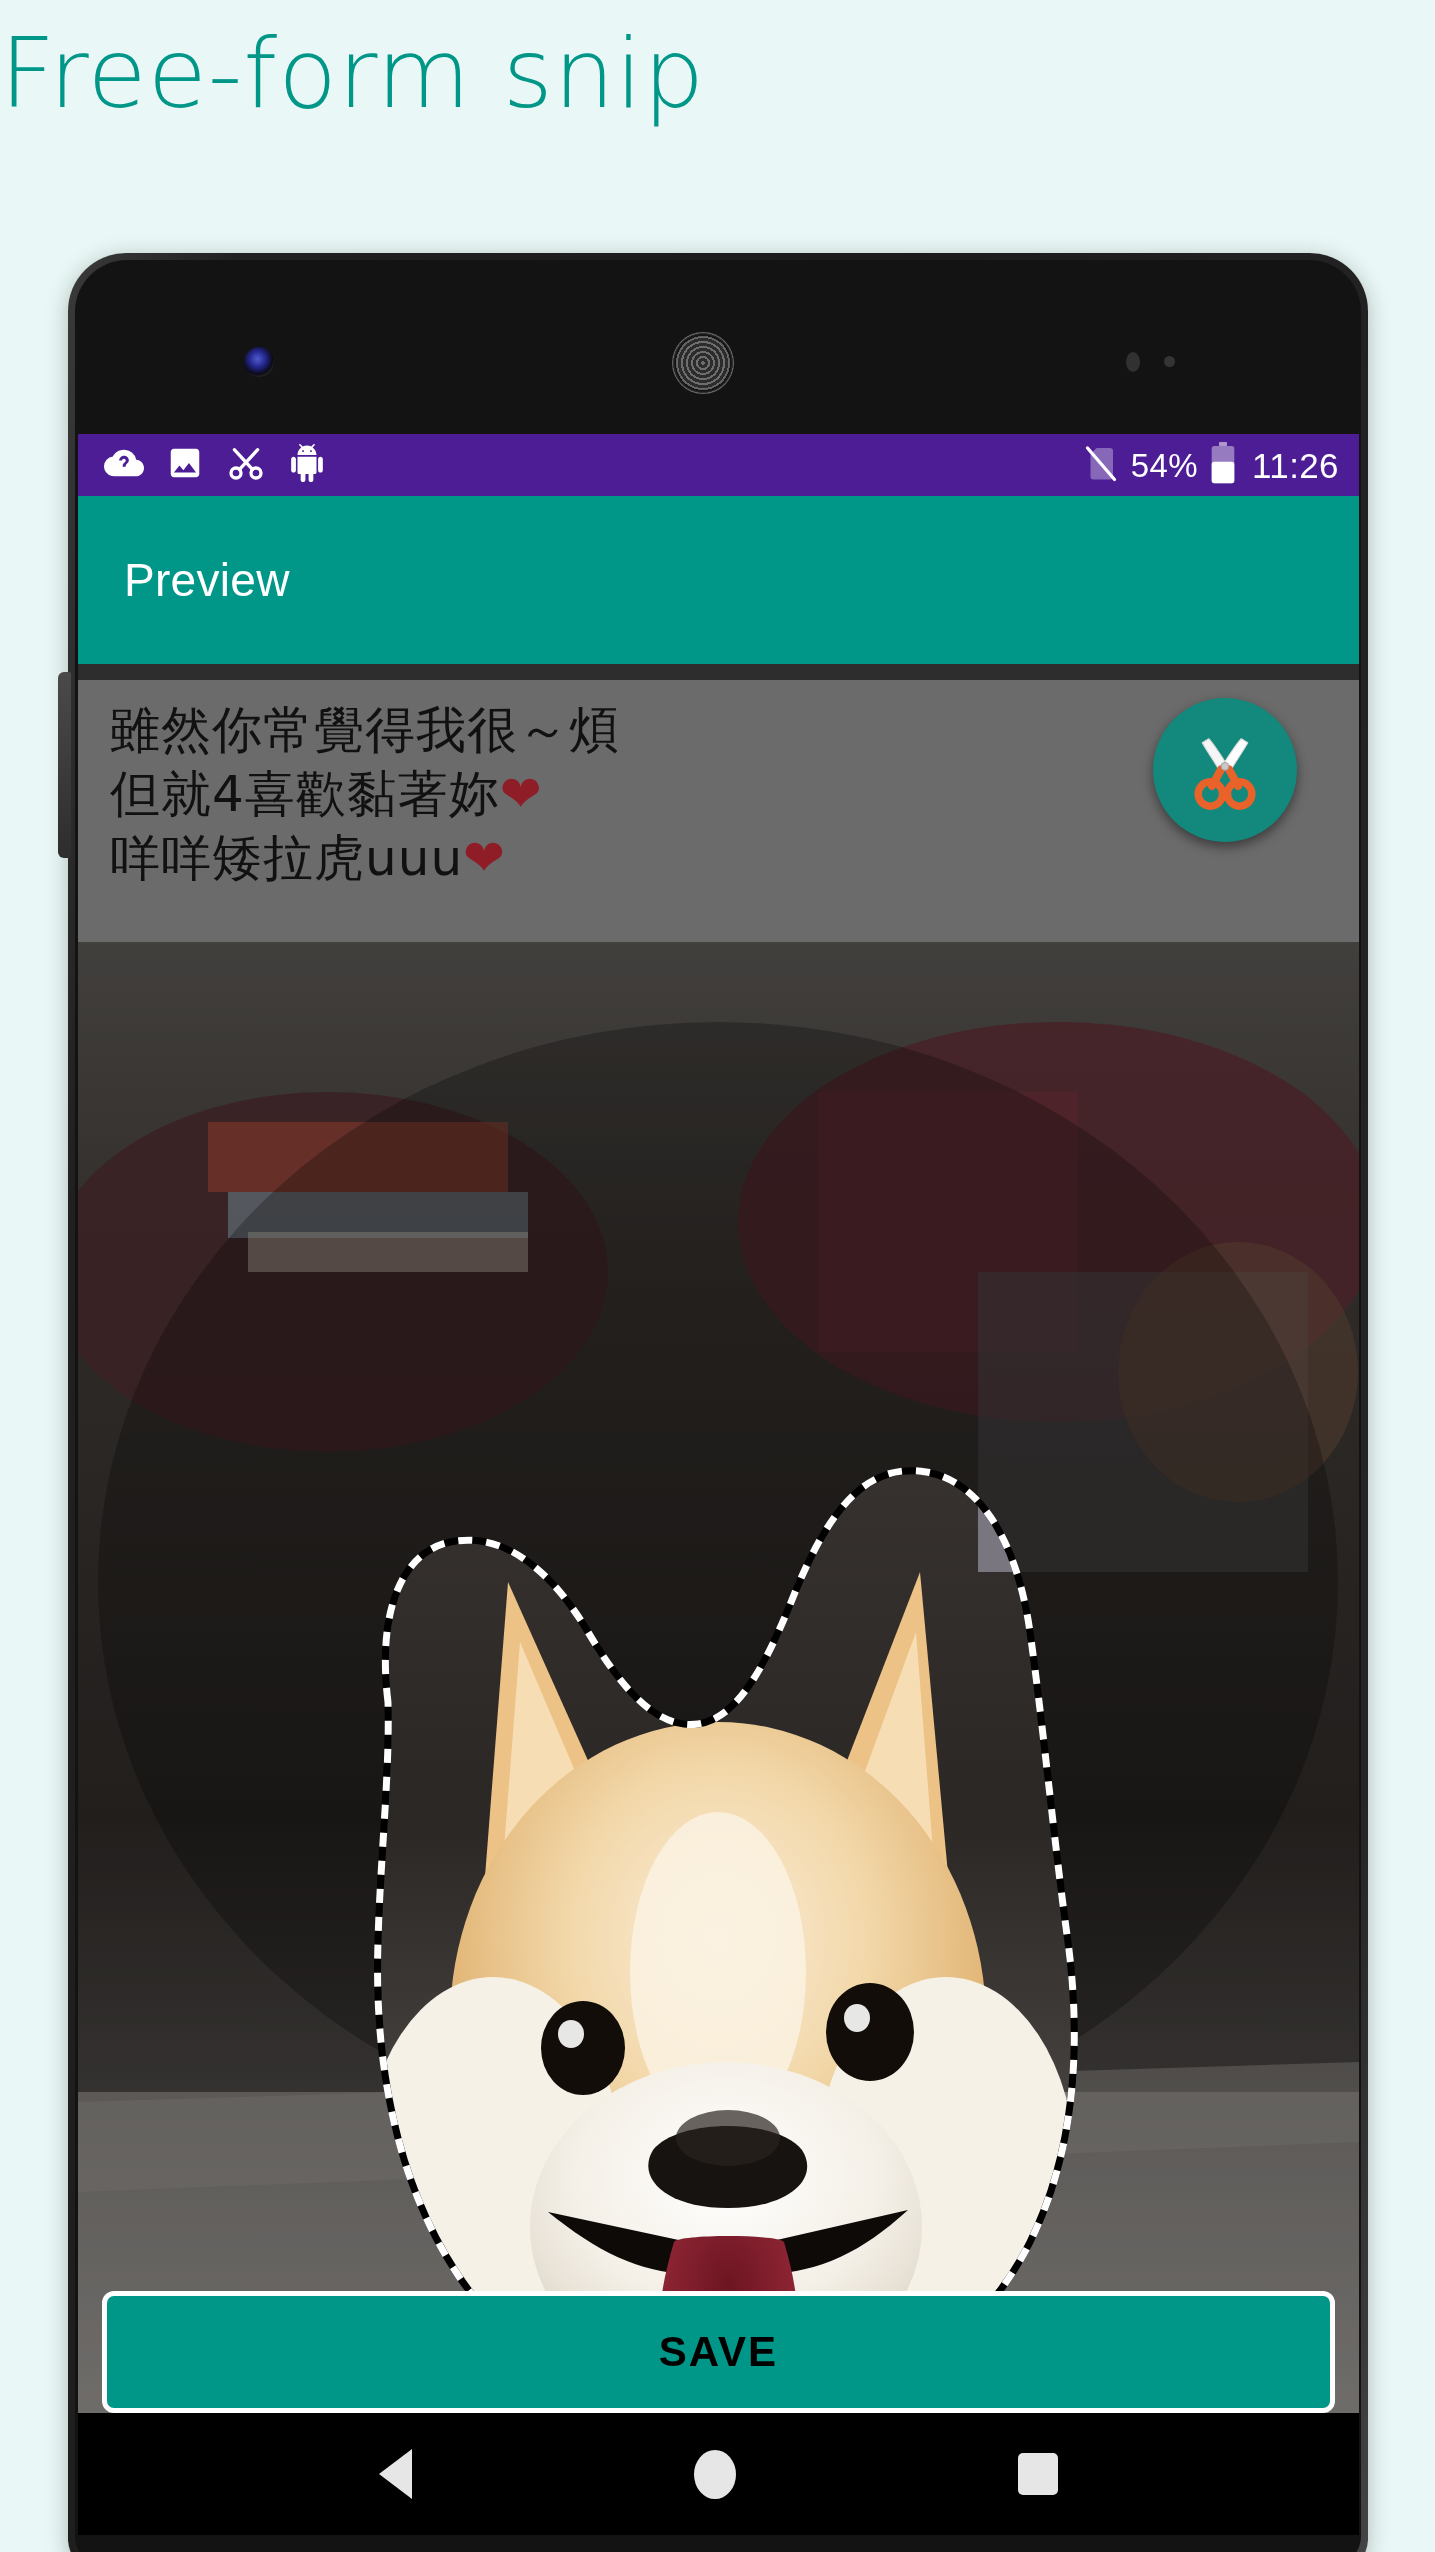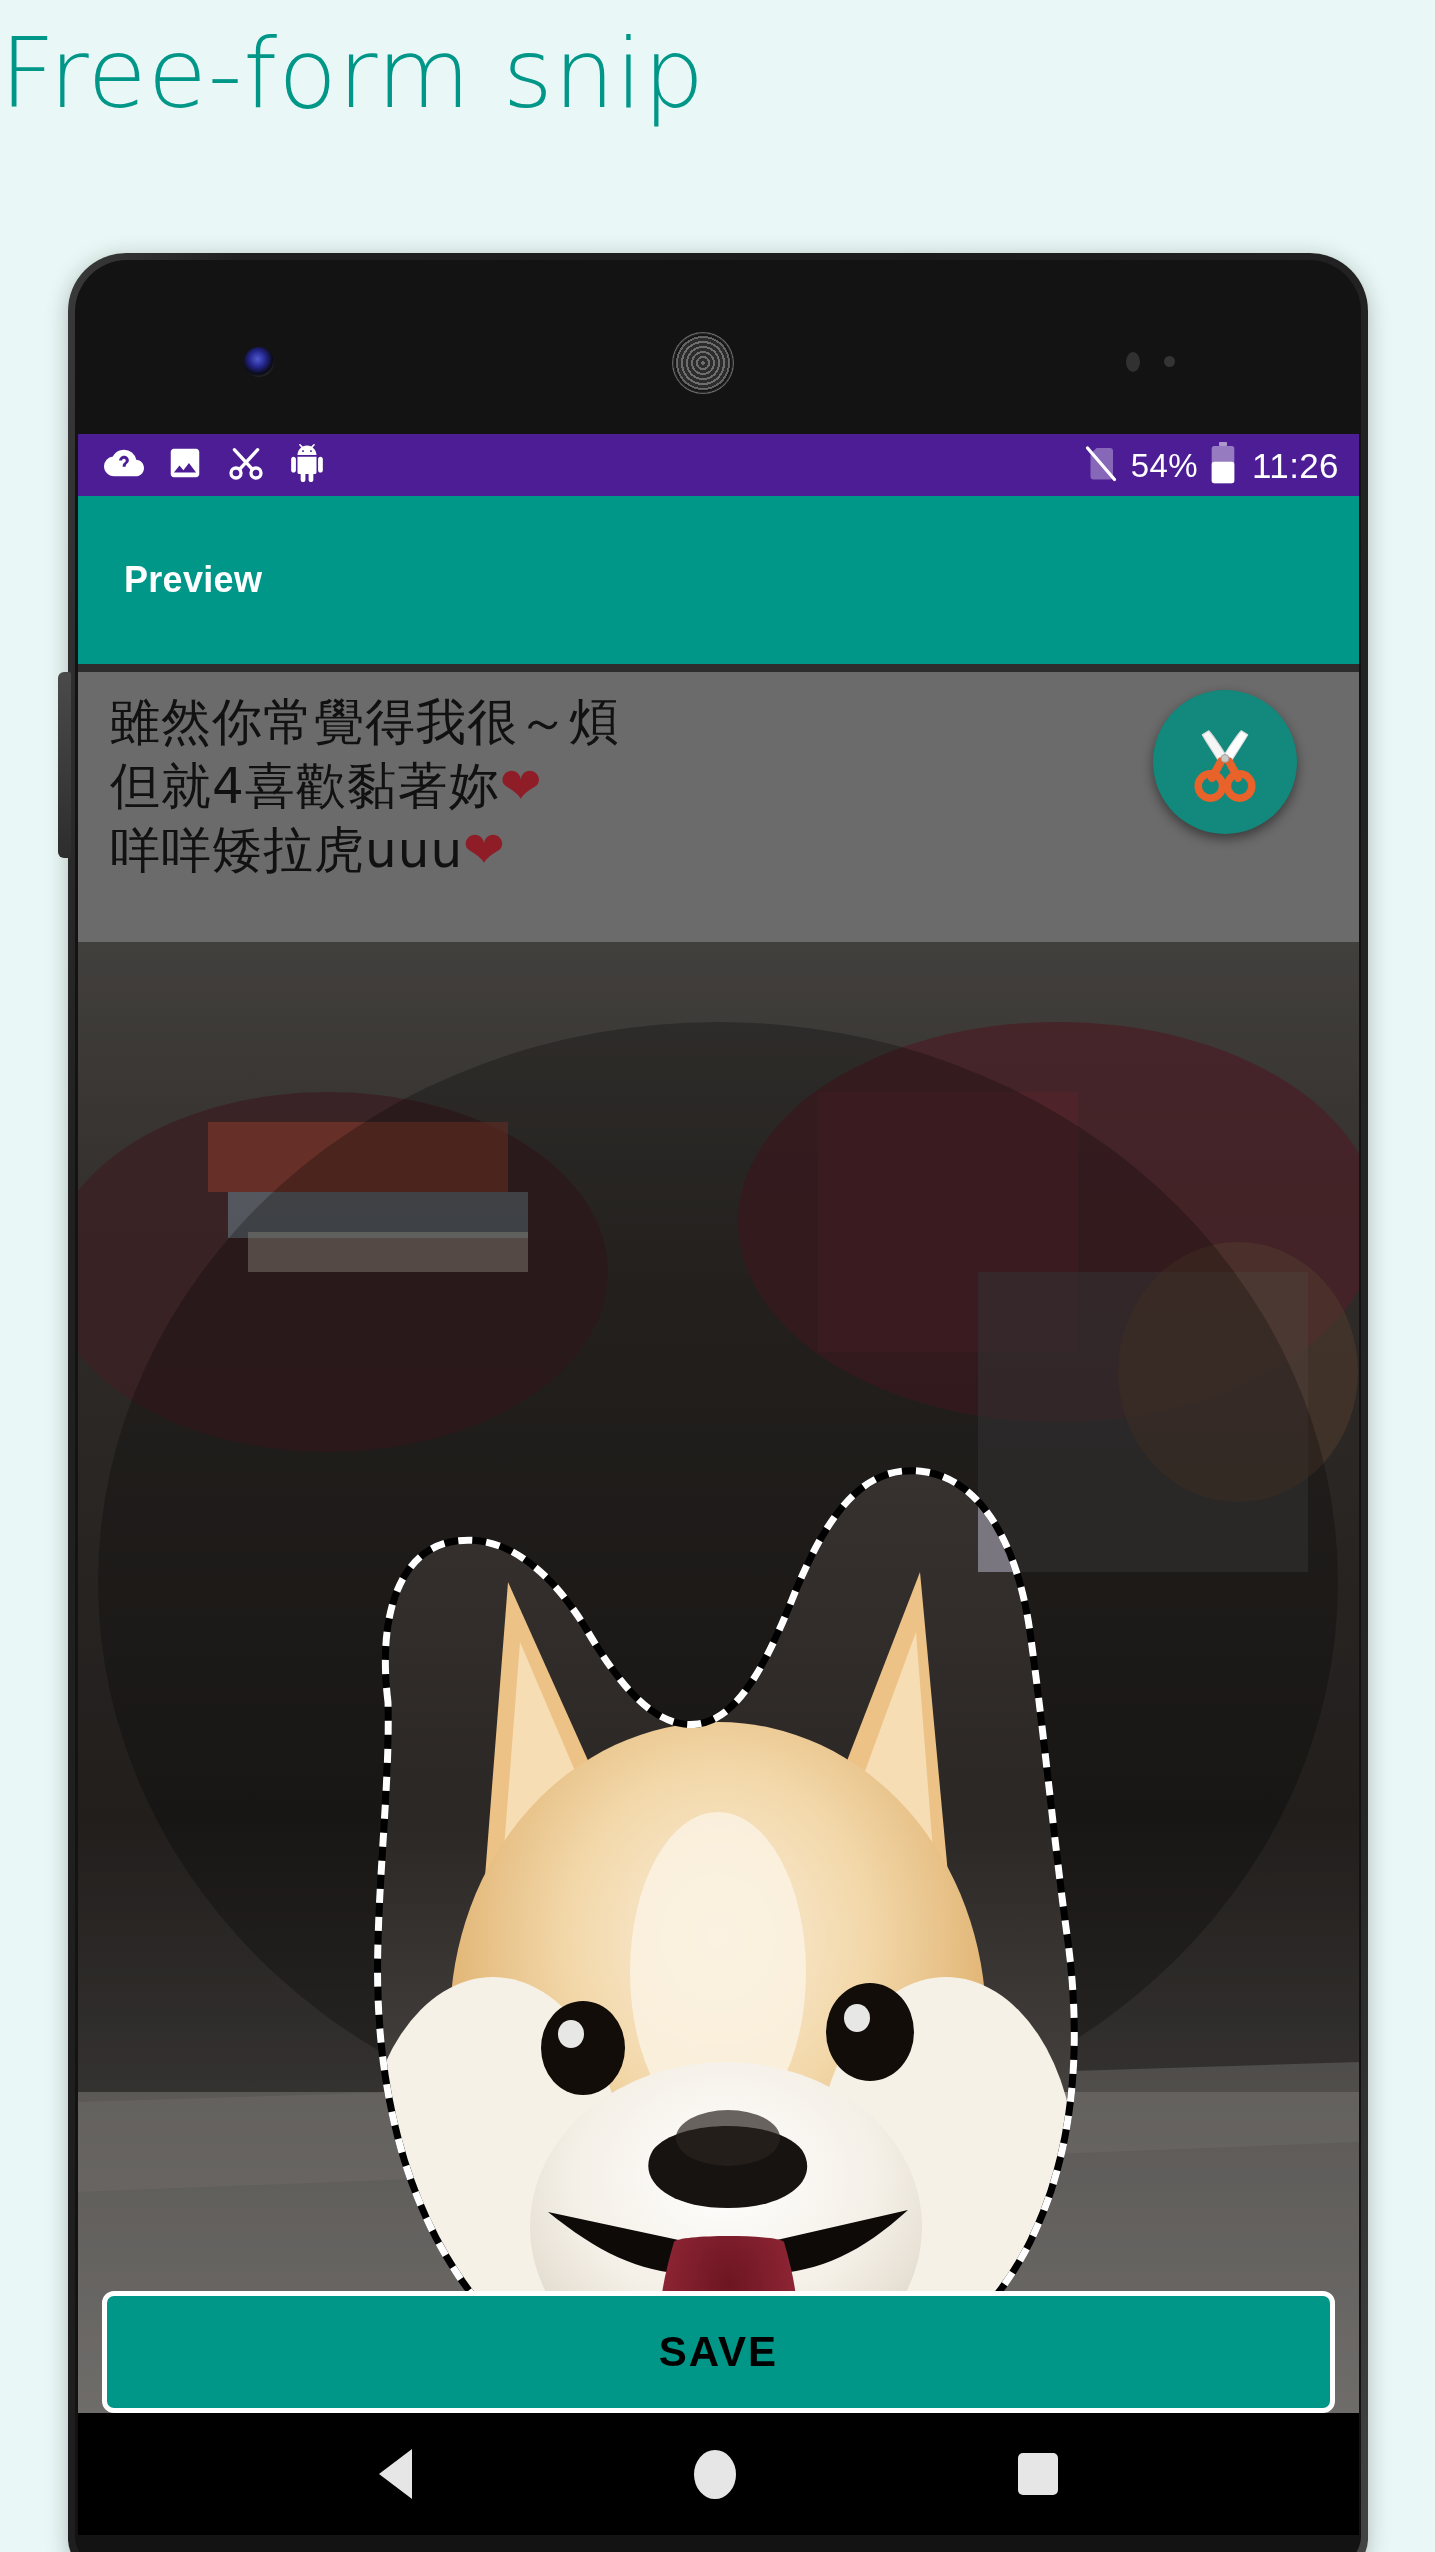--- a/index.html
+++ b/index.html
@@ -123,31 +123,31 @@
   
   #app-bar {
     position: absolute; left: 0; top: 62px;
     width: 100%; height: 168px;
     background: #009688;
     display: flex; align-items: center;
     padding-left: 46px;
   }
   #app-bar-title {
     color: #ffffff;
-    font-size: 36px;
-    font-weight: bold;
+    font-size: 46px;
+    font-weight: normal;
     letter-spacing: 0.3px;
   }
 
   
   #content { position: absolute; left: 0; top: 230px; width: 100%; bottom: 0; }
 
   
   #caption-panel {
-    position: absolute; left: 0; top: 8px;
+    position: absolute; left: 0; top: 16px;
     width: 100%; height: 278px;
     background: #6b6b6b;
     padding: 18px 0 0 32px;
   }
   #caption-text {
     color: #111111;
     font-family: "DejaVu Sans", sans-serif;
     font-size: 50px;
     line-height: 64px;
     white-space: pre-line;

